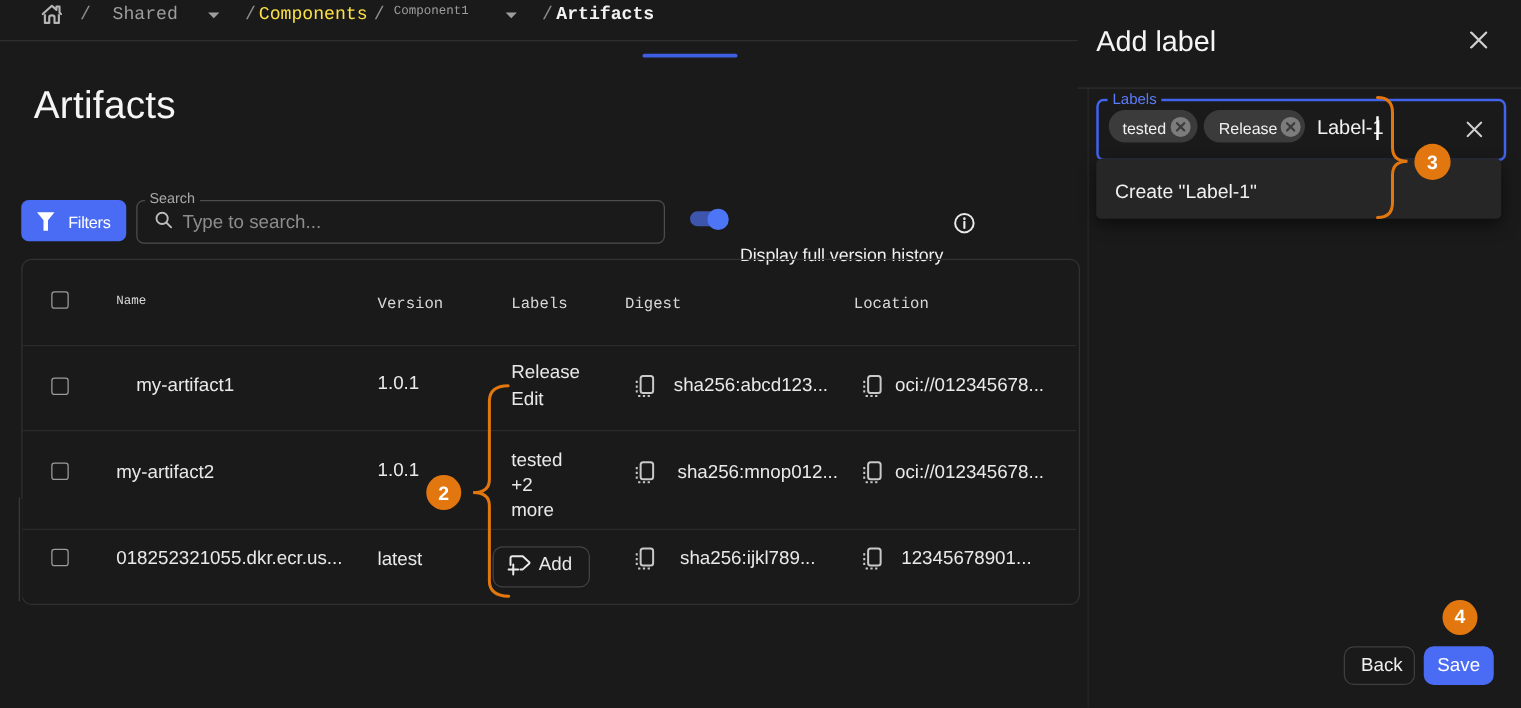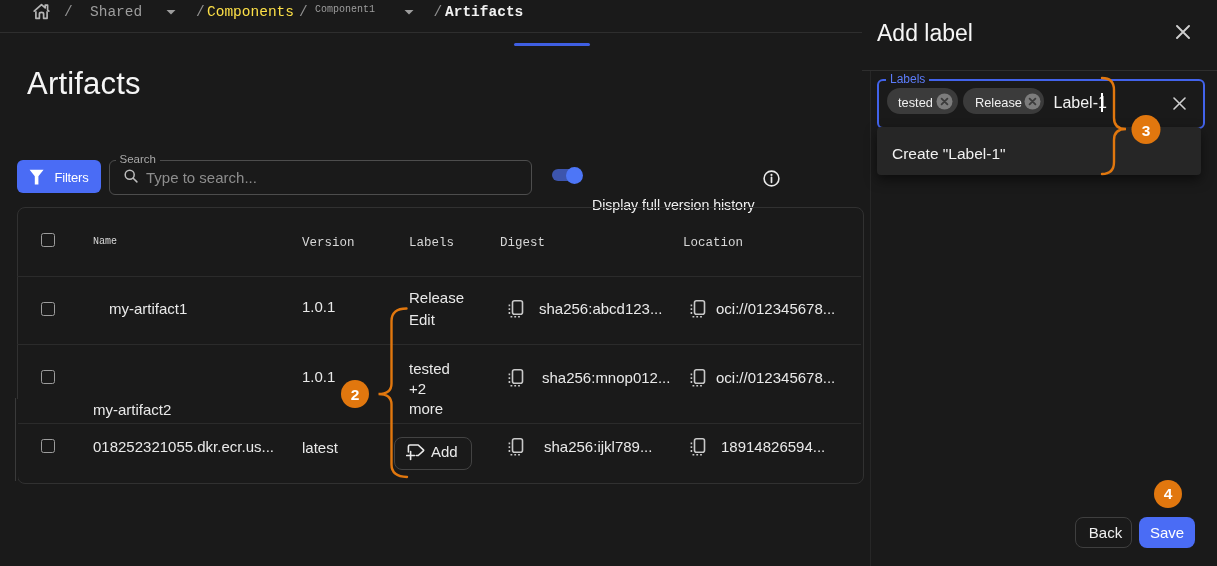--- a/index.html
+++ b/index.html
@@ -80,32 +80,32 @@
   <div class="abs mono" style="left:500px;top:235.5px;font-size:12.5px;color:#d8d8d8;">Digest</div>
   <div class="abs mono" style="left:683px;top:235.5px;font-size:12.5px;color:#d8d8d8;">Location</div>
 
   <div class="abs cellt" style="left:93px;top:300px;margin-left:16px;">my-artifact1</div>
   <div class="abs cellt" style="left:302px;top:298px;">1.0.1</div>
   <div class="abs cellt" style="left:409px;top:289px;">Release</div>
   <div class="abs cellt u" style="left:409px;top:311px;">Edit</div>
   <div class="abs cellt" style="left:539px;top:300px;">sha256:abcd123...</div>
   <div class="abs cellt" style="left:716px;top:300px;">oci://012345678...</div>
 
-  <div class="abs cellt" style="left:93px;top:369px;margin-top:32px;">my-artifact2</div>
+  <div class="abs cellt" style="left:93px;top:369px;">my-artifact2</div>
   <div class="abs cellt" style="left:302px;top:368px;">1.0.1</div>
   <div class="abs cellt" style="left:409px;top:360px;">tested</div>
   <div class="abs cellt u" style="left:409px;top:380px;">+2</div>
   <div class="abs cellt u" style="left:409px;top:400px;">more</div>
   <div class="abs cellt" style="left:542px;top:369px;">sha256:mnop012...</div>
   <div class="abs cellt" style="left:716px;top:369px;">oci://012345678...</div>
 
   <div class="abs cellt" style="left:93px;top:438px;">018252321055.dkr.ecr.us...</div>
   <div class="abs cellt" style="left:302px;top:438.5px;">latest</div>
   <div class="abs cellt" style="left:544px;top:438px;">sha256:ijkl789...</div>
-  <div class="abs cellt" style="left:721px;top:438px;">18914826594...</div>
+  <div class="abs cellt" style="left:721px;top:438px;">12345678901...</div>
 
   <div class="abs" style="left:394px;top:437px;width:76px;height:31px;border:1px solid #434343;border-radius:8px;"></div>
   <svg class="abs" style="left:406px;top:444px;" width="19" height="17" viewBox="0 0 19 17">
     <path d="M4 1 H12.2 L17.4 5.8 Q17.9 6.3 17.4 6.8 L12.2 11.5 H10.4 M4 1 Q2.4 1 2.4 2.6 V8" fill="none" stroke="#e9e9e9" stroke-width="1.6" stroke-linecap="round" stroke-linejoin="round"></path>
     <path d="M0.7 11.5 H8.6 M4.6 7.5 V15.5" stroke="#e9e9e9" stroke-width="1.6" stroke-linecap="round"></path>
   </svg>
   <div class="abs cellt" style="left:431px;top:443px;">Add</div>
 
   <svg class="abs" style="left:507px;top:299px;" width="17" height="19" viewBox="0 0 17 19">
     <rect x="5.5" y="1.7" width="10" height="13.6" rx="2" fill="none" stroke="#c9c9c9" stroke-width="1.6"></rect>

